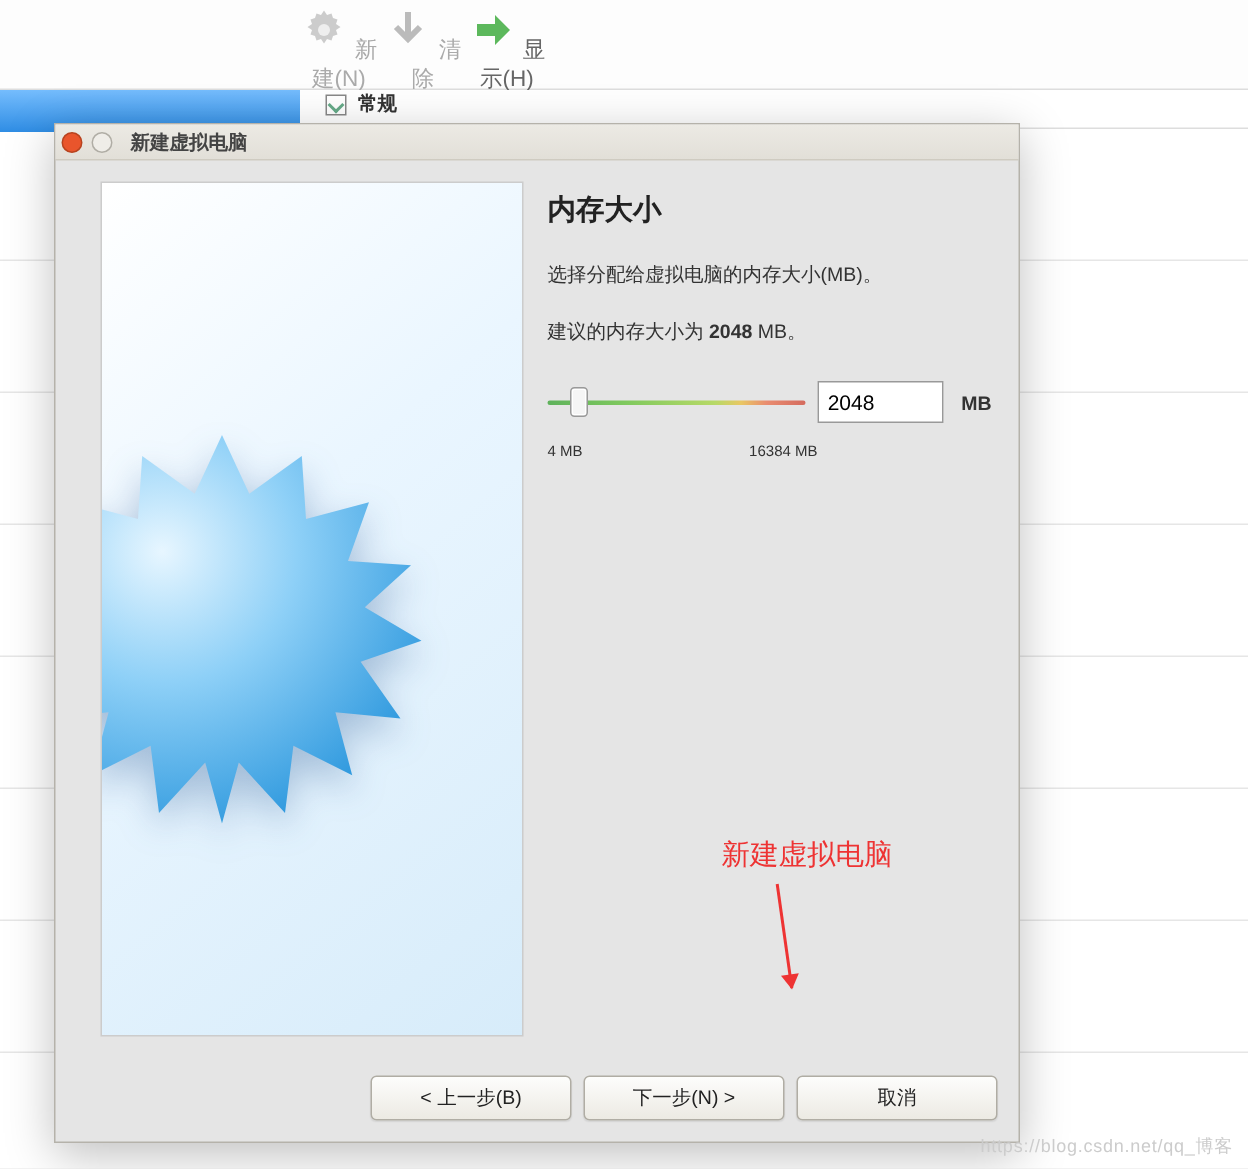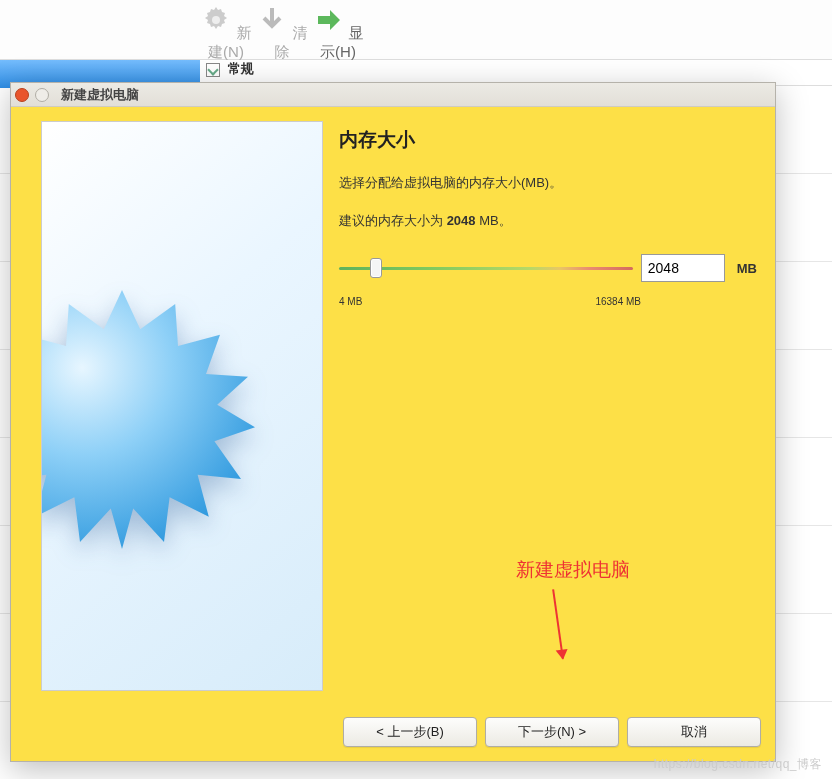--- a/index.html
+++ b/index.html
@@ -43,21 +43,21 @@
     
     .gear { fill: #fbbf24; }
     .gear-disabled { fill: #ccc; }
     .arrow-down { stroke: #bbb; stroke-width: 4; }
     .arrow-right { fill: #5cb85c; }
 
     .tabrow {
       position: absolute;
       left: 200px; top: 60px; right: 0;
       height: 26px;
-      padding-left: 6px;
+      padding-left: 17px;
       background: #fff;
       border-bottom: 1px solid #ddd;
     }
     .tab-chk {
       display:inline-block; width:14px; height:14px;
       border:1px solid #888; vertical-align:middle;
       margin-right:4px; position:relative;
     }
     .tab-chk:after{
       content:""; position:absolute; left:2px; top:2px; width:6px; height:6px;
@@ -74,23 +74,23 @@
 
     
     .side-sel {
       position:absolute; left:0; top:58px; width:200px; height:30px;
       background: linear-gradient(#7ac0ff,#2f8de4);
     }
 
     
     .dialog {
       position: absolute;
-      left: 10px; top: 82px;
-      width: 766px; height: 680px;
-      background: #fde047;
+      left: 36px; top: 82px;
+      width: 644px; height: 680px;
+      background: #e5e5e5;
       border: 1px solid #b5b2aa;
       box-shadow: 0 8px 30px rgba(0,0,0,.25);
       display: flex; flex-direction: column;
     }
     .titlebar {
       height: 24px;
       background: linear-gradient(#eceae4,#e2dfd8);
       border-bottom: 1px solid #cfcbc1;
       display: flex; align-items: center;
       font-weight: bold; font-size: 13px; color:#444;

